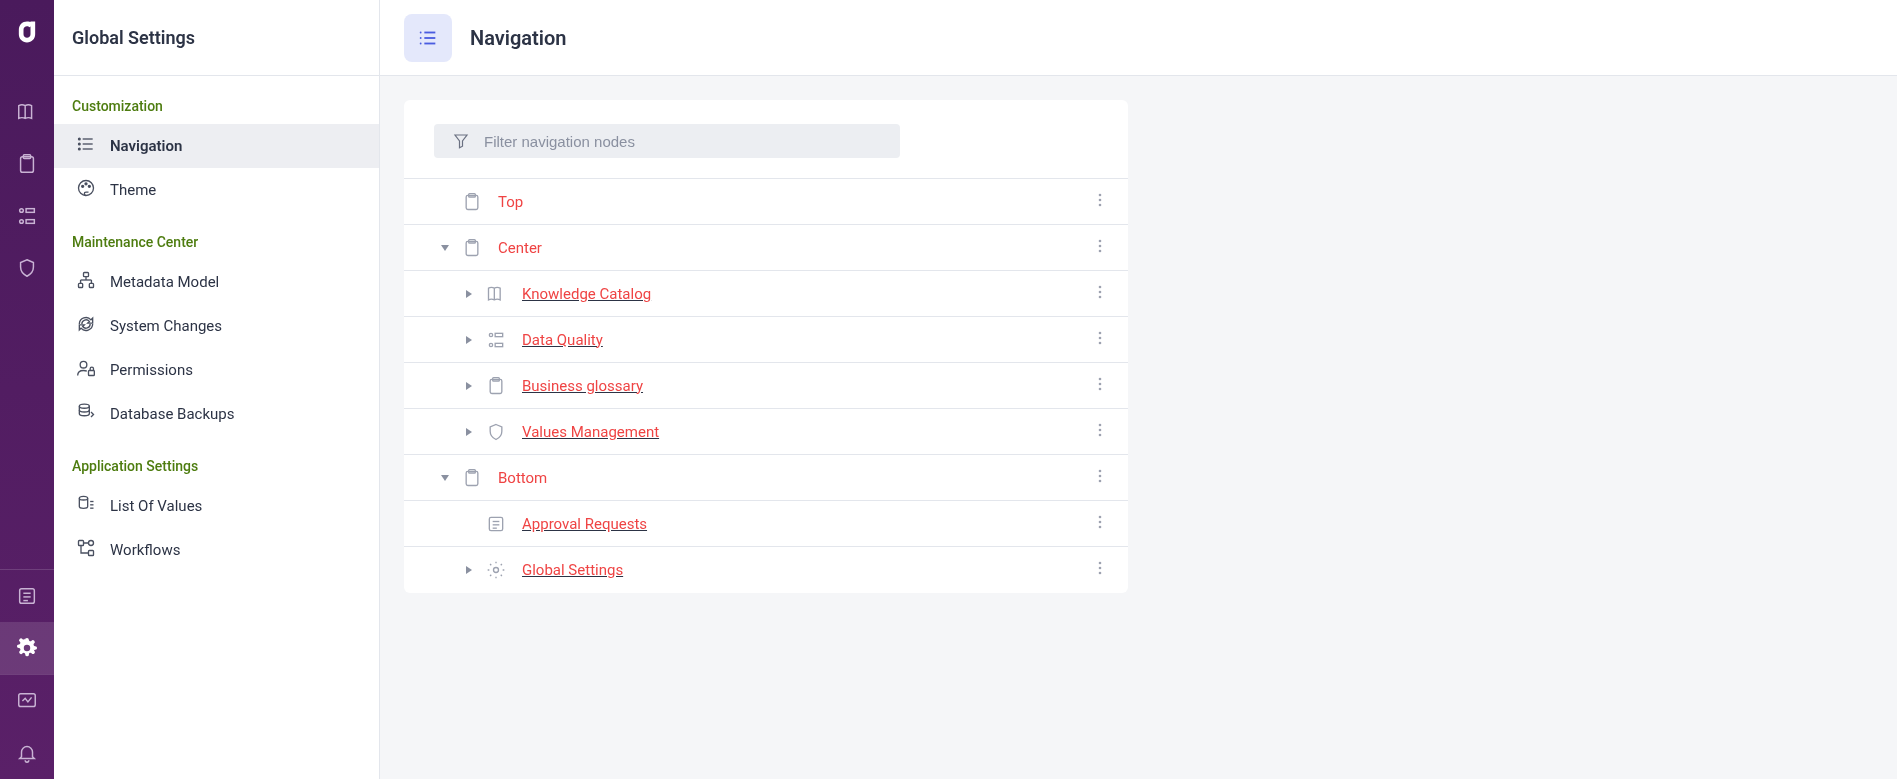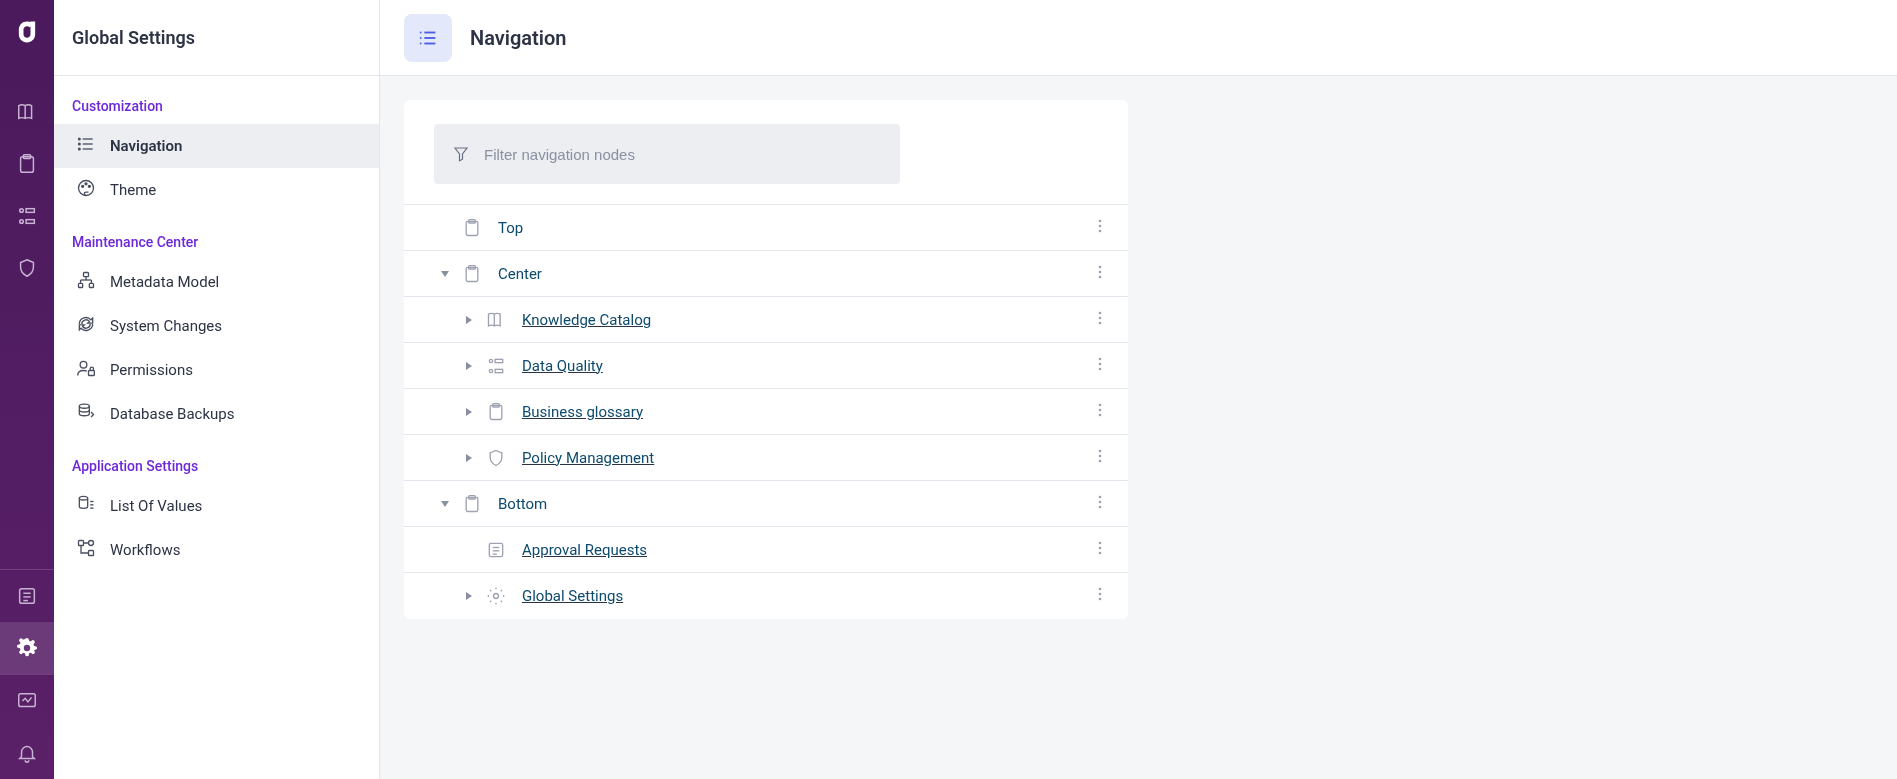--- a/index.html
+++ b/index.html
@@ -94,21 +94,21 @@
       width: 8px;
     }
     .settings-sidebar-body::-webkit-scrollbar-thumb {
       background: #c8ccd6;
       border-radius: 4px;
     }
     .section-title {
       padding: 22px 18px 10px;
       font-size: 14px;
       font-weight: 500;
-      color: #6d28d9;
+      color: #4d7c0f;
     }
     .setting-item {
       display: flex;
       align-items: center;
       gap: 14px;
       padding: 10px 18px 10px 22px;
       font-size: 15px;
       color: #2c3345;
       cursor: pointer;
     }
@@ -173,21 +173,21 @@
       padding-top: 24px;
     }
     .filter-box {
       margin: 0 24px 20px 30px;
       background: #eceef2;
       border-radius: 4px;
       display: flex;
       align-items: center;
       gap: 14px;
       padding: 0 18px;
-      height: 60px;
+      height: 34px;
       width: 466px;
     }
     .filter-box svg {
       width: 18px;
       height: 18px;
       stroke: #6a7081;
       fill: none;
       stroke-width: 1.6;
     }
     .filter-box input {
@@ -232,21 +232,21 @@
     }
     .tree-icon svg {
       width: 20px;
       height: 20px;
       stroke: #9da2b0;
       fill: none;
       stroke-width: 1.6;
     }
     .tree-label {
       font-size: 15px;
-      color: #0c4a6e;
+      color: #ef4444;
     }
     .tree-actions {
       margin-left: auto;
       cursor: pointer;
     }
     .tree-actions svg {
       width: 16px;
       height: 16px;
       fill: #9da2b0;
     }
@@ -520,21 +520,21 @@
             <span class="tree-toggle">
               <svg viewBox="0 0 10 10">
                 <polygon points="2,1 8,5 2,9"></polygon>
               </svg>
             </span>
             <span class="tree-icon">
               <svg viewBox="0 0 24 24">
                 <path d="M12 3l7 3v5c0 5-3 8-7 10-4-2-7-5-7-10V6l7-3z"></path>
               </svg>
             </span>
-            <span class="tree-label">Policy Management</span>
+            <span class="tree-label">Values Management</span>
             <span class="tree-actions"><svg viewBox="0 0 16 16">
                 <circle cx="8" cy="3" r="1.3"></circle>
                 <circle cx="8" cy="8" r="1.3"></circle>
                 <circle cx="8" cy="13" r="1.3"></circle>
               </svg></span>
           </div>
           <div class="tree-row depth-0">
             <span class="tree-toggle">
               <svg viewBox="0 0 10 10">
                 <polygon points="1,2 9,2 5,8"></polygon>

